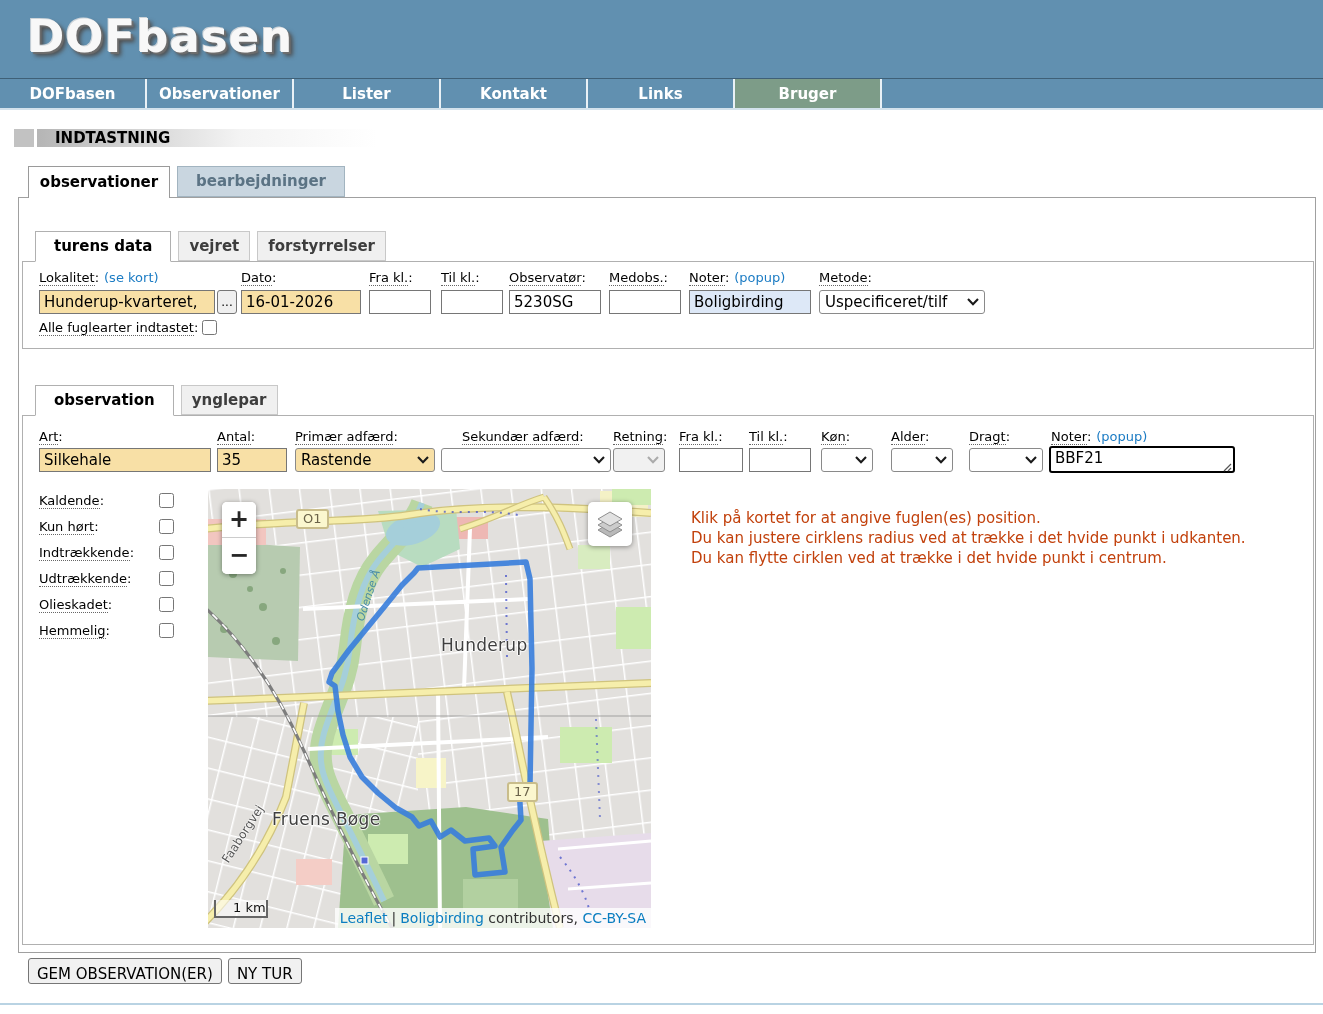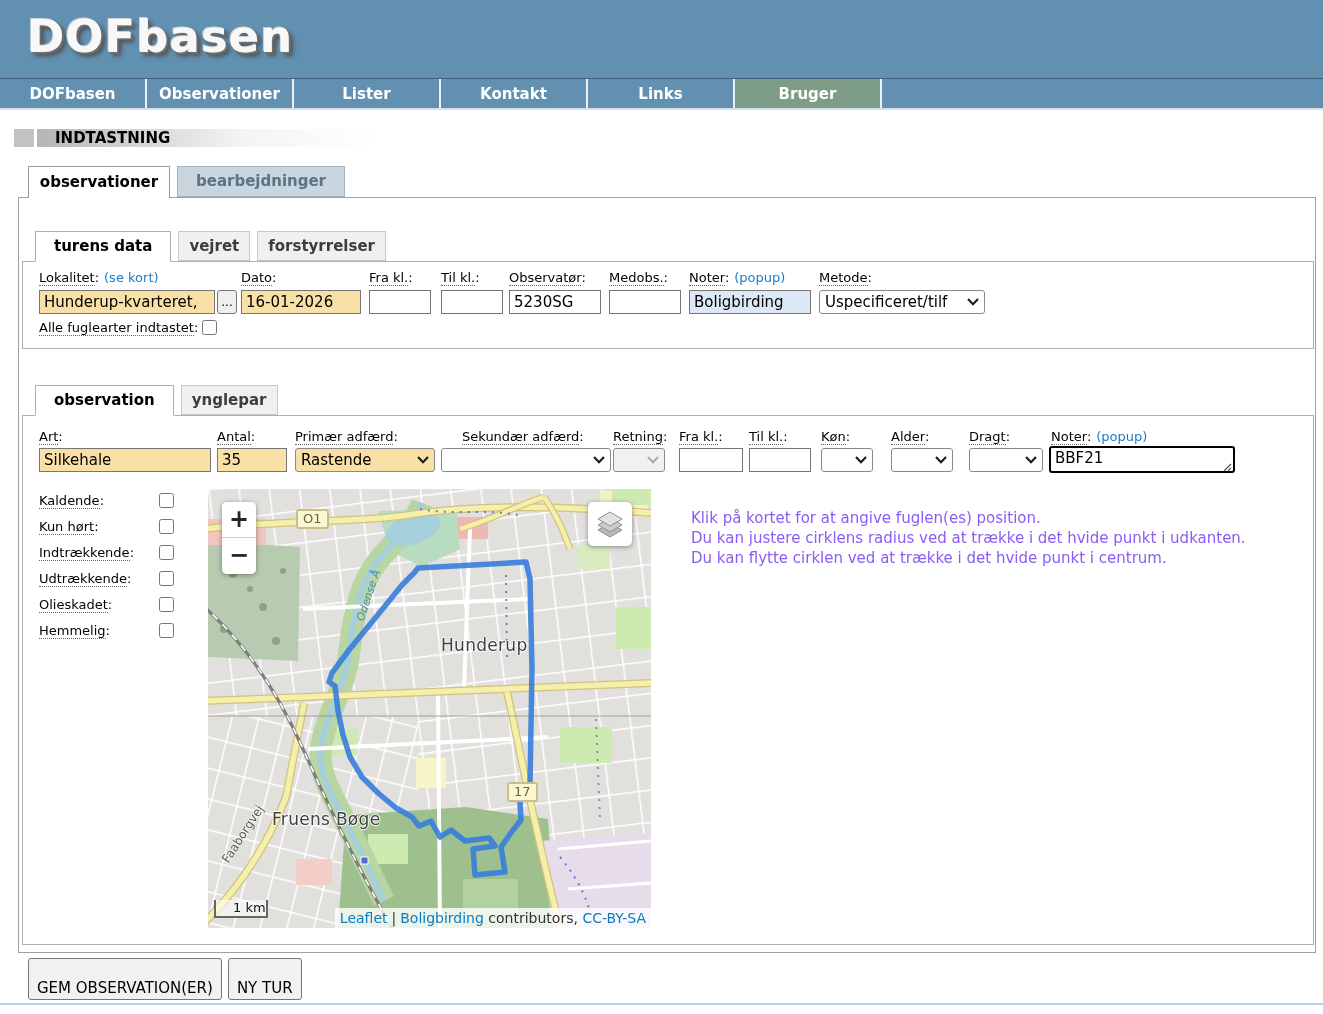--- a/index.html
+++ b/index.html
@@ -96,25 +96,25 @@
   .waterlabel { position:absolute; font-size:11px; font-style:italic; color:#4a8da6;
                 transform:rotate(-72deg); white-space:nowrap; }
   .scalebar { position:absolute; left:6px; bottom:10px; width:54px; height:18px;
               border:2px solid #666; border-top:none; background:rgba(255,255,255,.55);
               font-size:13px; color:#111; padding-left:17px; line-height:15px; }
   .attribution { position:absolute; right:0; bottom:0; height:20px; line-height:20px;
                  background:rgba(255,255,255,.8); padding:0 5px; font-size:14px; color:#333; white-space:nowrap; }
   .attribution a { color:#0a7dc0; text-decoration:none; cursor:pointer; }
   .attribution .sep { margin:0 4px; color:#333; }
 
-  .instructions { position:absolute; left:668px; top:92px; font-size:15px; color:#8b5cf6; line-height:20px; }
+  .instructions { position:absolute; left:668px; top:92px; font-size:15px; color:#c2410c; line-height:20px; }
 
   
   .actions { position:absolute; left:28px; top:958px; display:flex; gap:6px; }
-  .act-btn { font-size:15px; font-family:inherit; padding:20px 8px; height:26px;
+  .act-btn { font-size:15px; font-family:inherit; padding:6px 8px; height:26px;
              background:#f1f1f1; border:1px solid #767676; border-radius:3px; color:#000; cursor:pointer; }
   .bottom-line { position:absolute; left:0; top:1003px; width:1323px; height:2px; background:#b9d3e3; }
 </style>
 </head>
 <body>
 
 <div class="page">
 
   <div class="hdr">
     <div class="logo">DOFbasen</div>

